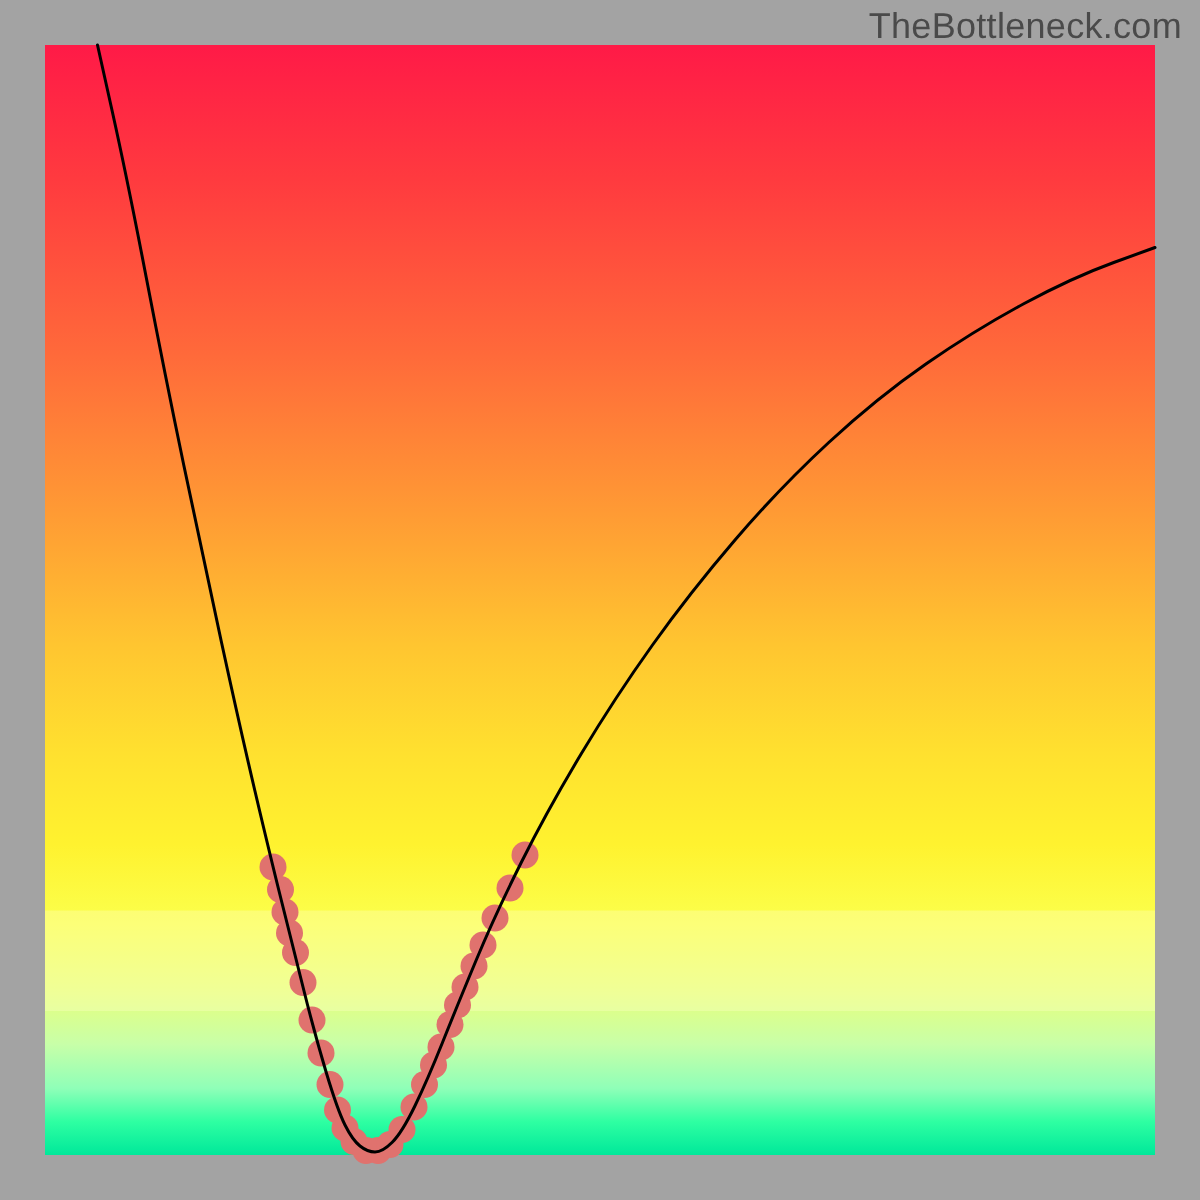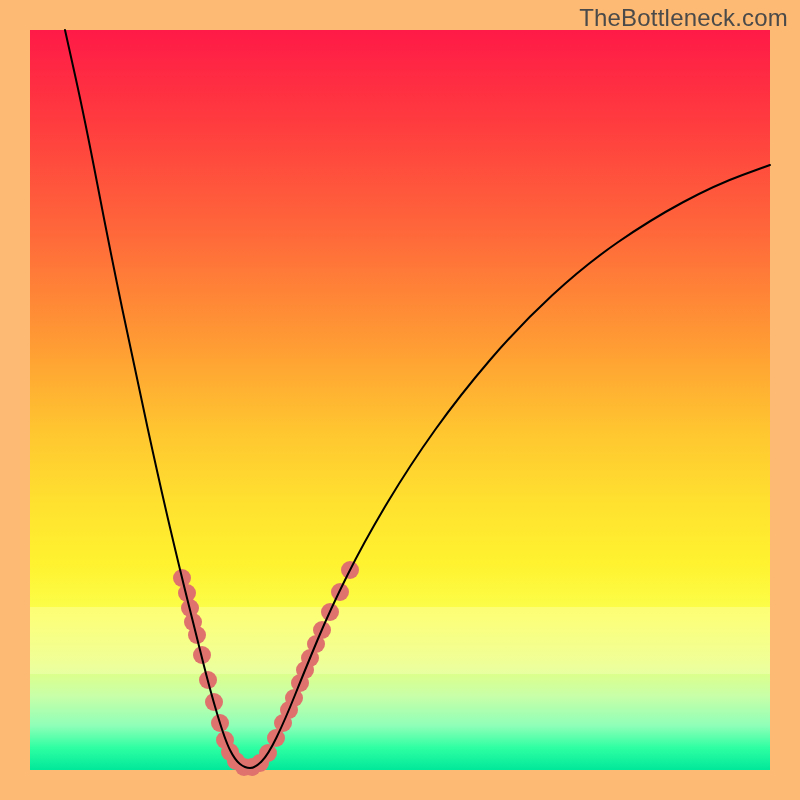--- a/index.html
+++ b/index.html
@@ -10,21 +10,21 @@
     overflow: hidden;
     background: #000;
     font-family: Arial, Helvetica, sans-serif;
   }
   .frame {
     position: absolute;
     left: 0;
     top: 0;
     width: 800px;
     height: 800px;
-    background: #fdba74;
+    background: #a3a3a3;
   }
   .plot {
     position: absolute;
     left: 30px;
     top: 30px;
     width: 740px;
     height: 740px;
     background: linear-gradient(
       to bottom,
       #ff1a47 0%,

